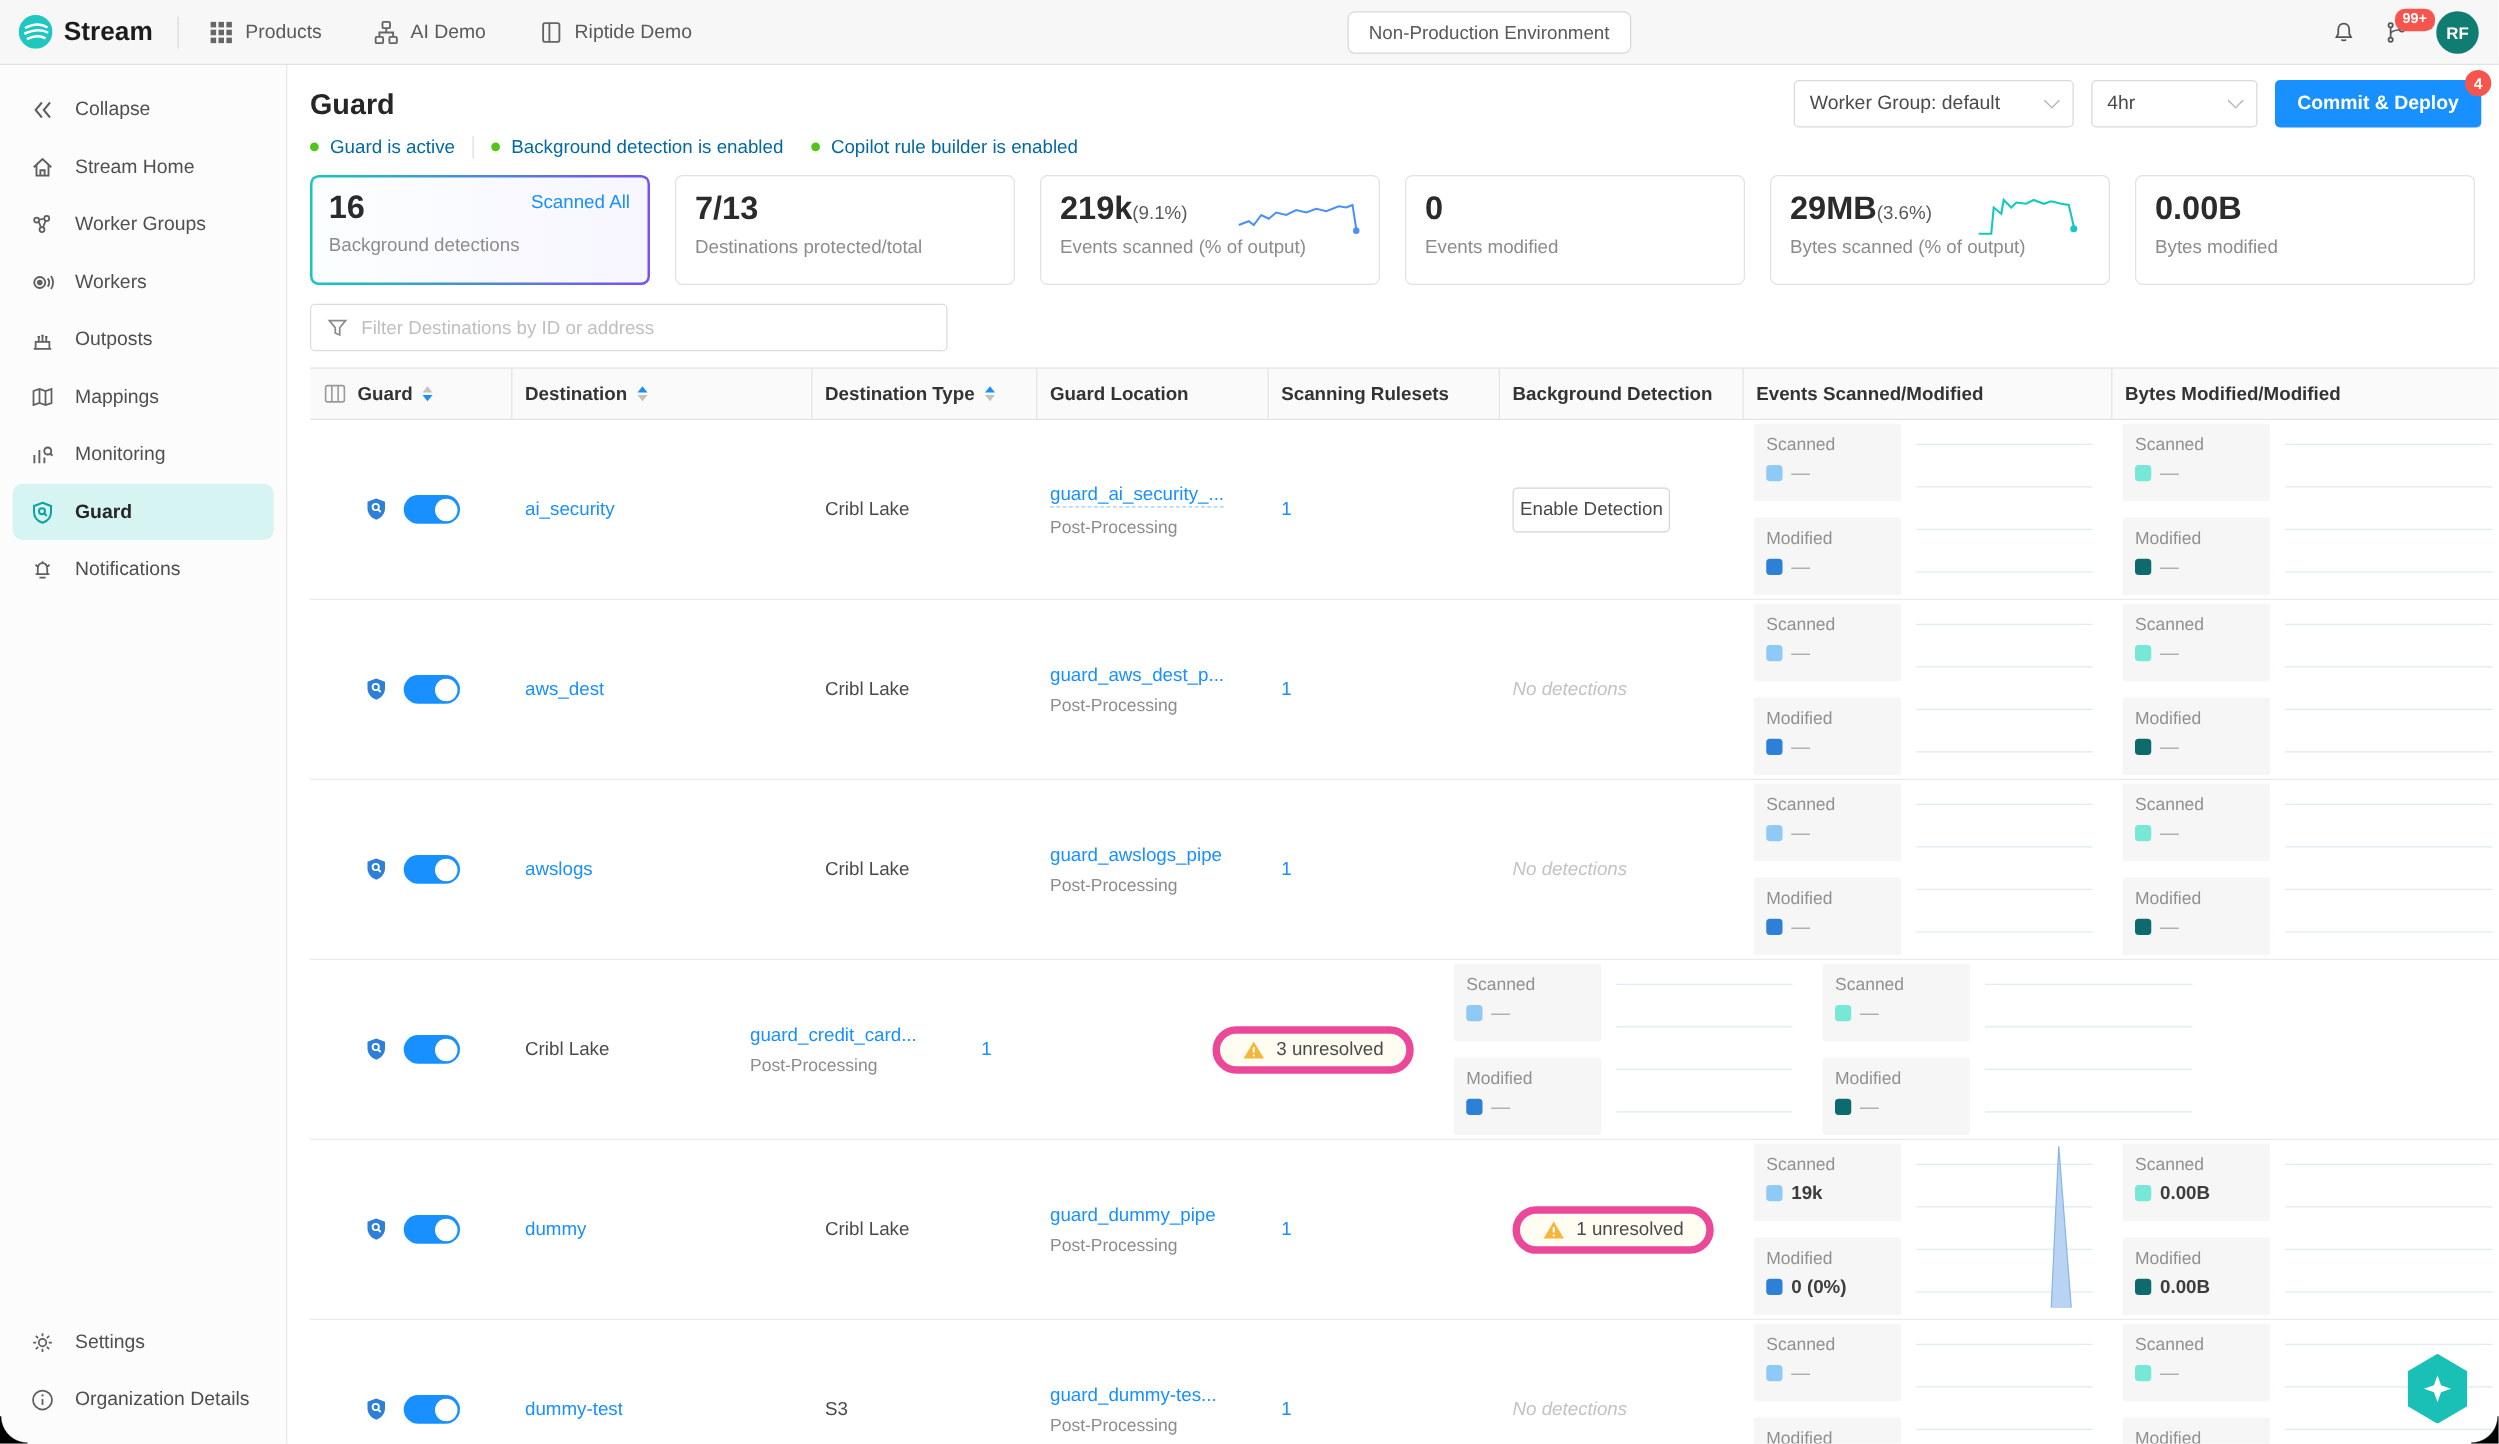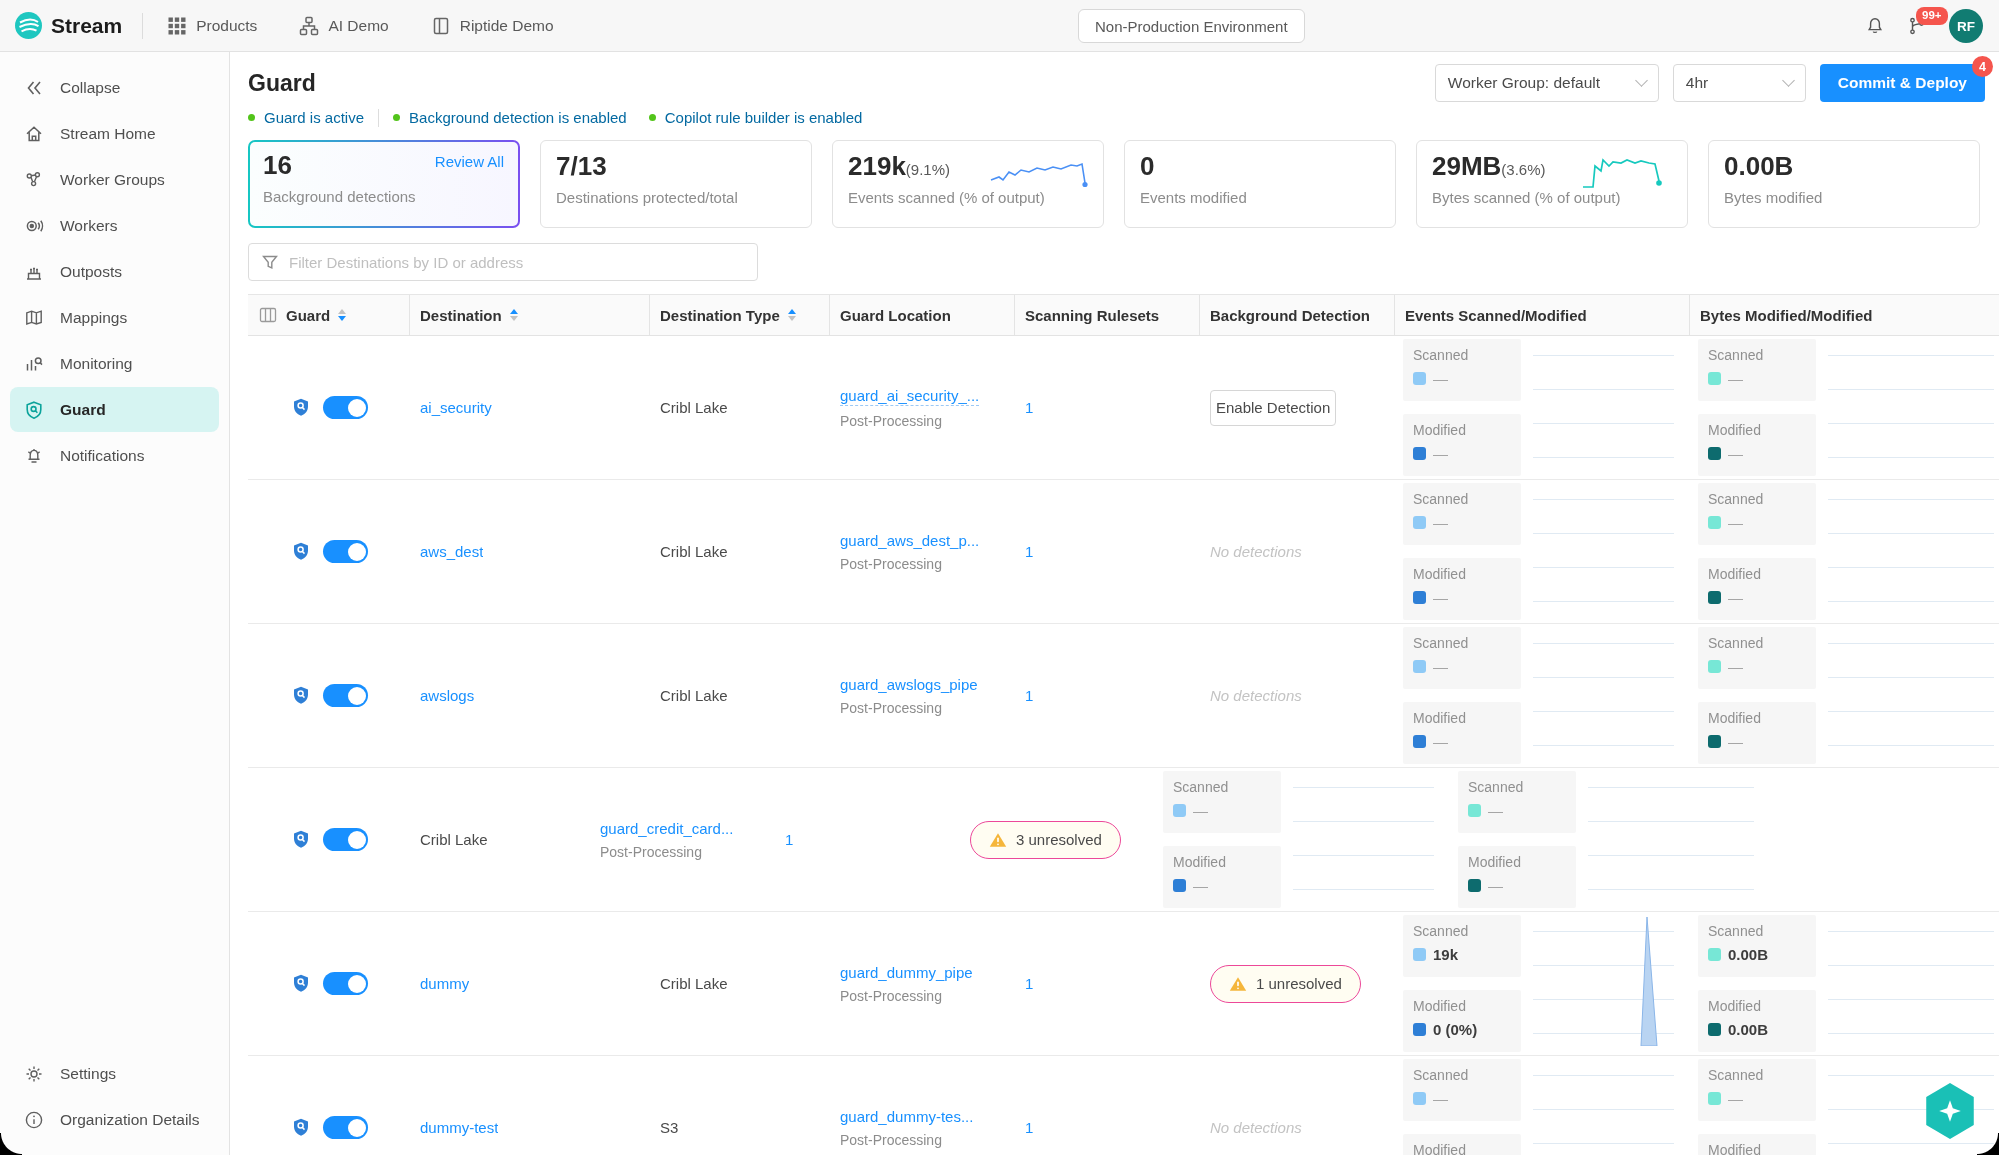--- a/index.html
+++ b/index.html
@@ -99,21 +99,21 @@
   .knob{position:absolute;right:2.5px;top:2.5px;width:18px;height:18px;border-radius:50%;background:#fff}
   .link{color:#1890ff;font-size:15px;cursor:pointer;width:max-content;max-width:100%;
     white-space:nowrap;overflow:hidden;text-overflow:ellipsis}
   .link.trunc{border-bottom:1px dashed #9cc9f5;padding-bottom:1px}
   .type-txt{color:#4a4a4a;font-size:15px}
   .stage{color:#8c8c8c;font-size:14px;margin-top:7px}
   .enable-btn{height:36px;padding:0 5px;border:1px solid #d6d6d6;border-radius:4px;background:#fff;
     font-size:15px;color:#4a4a4a;width:max-content;cursor:pointer;
     font-family:"Liberation Sans","DejaVu Sans",sans-serif}
   .no-det{color:#c3c3c3;font-style:italic;font-size:15px}
-  .warn-pill{height:38px;border:1px solid #ec4899;border-radius:19px;background:#fffdf2;
+  .warn-pill{height:38px;border:6px solid #ec4899;border-radius:19px;background:#fffdf2;
     display:flex;align-items:center;gap:9px;padding:0 18px;width:max-content;font-size:15px;
     color:#4a4a4a;cursor:pointer}
 
   .metrics-cell{flex-direction:row;align-items:stretch;gap:12px;padding:3px 10px 3px 8px}
   .mboxes{width:118px;display:flex;flex-direction:column;gap:13px;flex:0 0 auto}
   .mbox{height:62px;background:#f6f6f6;border-radius:2px;padding:8px 10px}
   .mlabel{font-size:14px;color:#909090}
   .mval{display:flex;align-items:center;gap:7px;margin-top:7px;font-size:15px;font-weight:700;color:#3d3d3d}
   .mval.dash{color:#a6a6a6;font-weight:400}
   .sq{width:13px;height:13px;border-radius:3px;flex:0 0 auto}
@@ -345,21 +345,21 @@
     <span class="status">
       <span class="dot"></span>
       <span>Copilot rule builder is enabled</span>
     </span>
   </div>
 
   <div class="cards">
     <div class="card-grad">
       <div class="card-inner">
         <div class="card-val">16</div>
-        <span class="review-link">Review All</span>
+        <span class="review-link">Scanned All</span>
         <div class="card-label">Background detections</div>
       </div>
     </div>
     <div class="card">
       <div class="card-val">7/13</div>
       <div class="card-label">Destinations protected/total</div>
     </div>
     <div class="card">
       <div class="card-val-row">
         <span class="card-val">219k</span>

